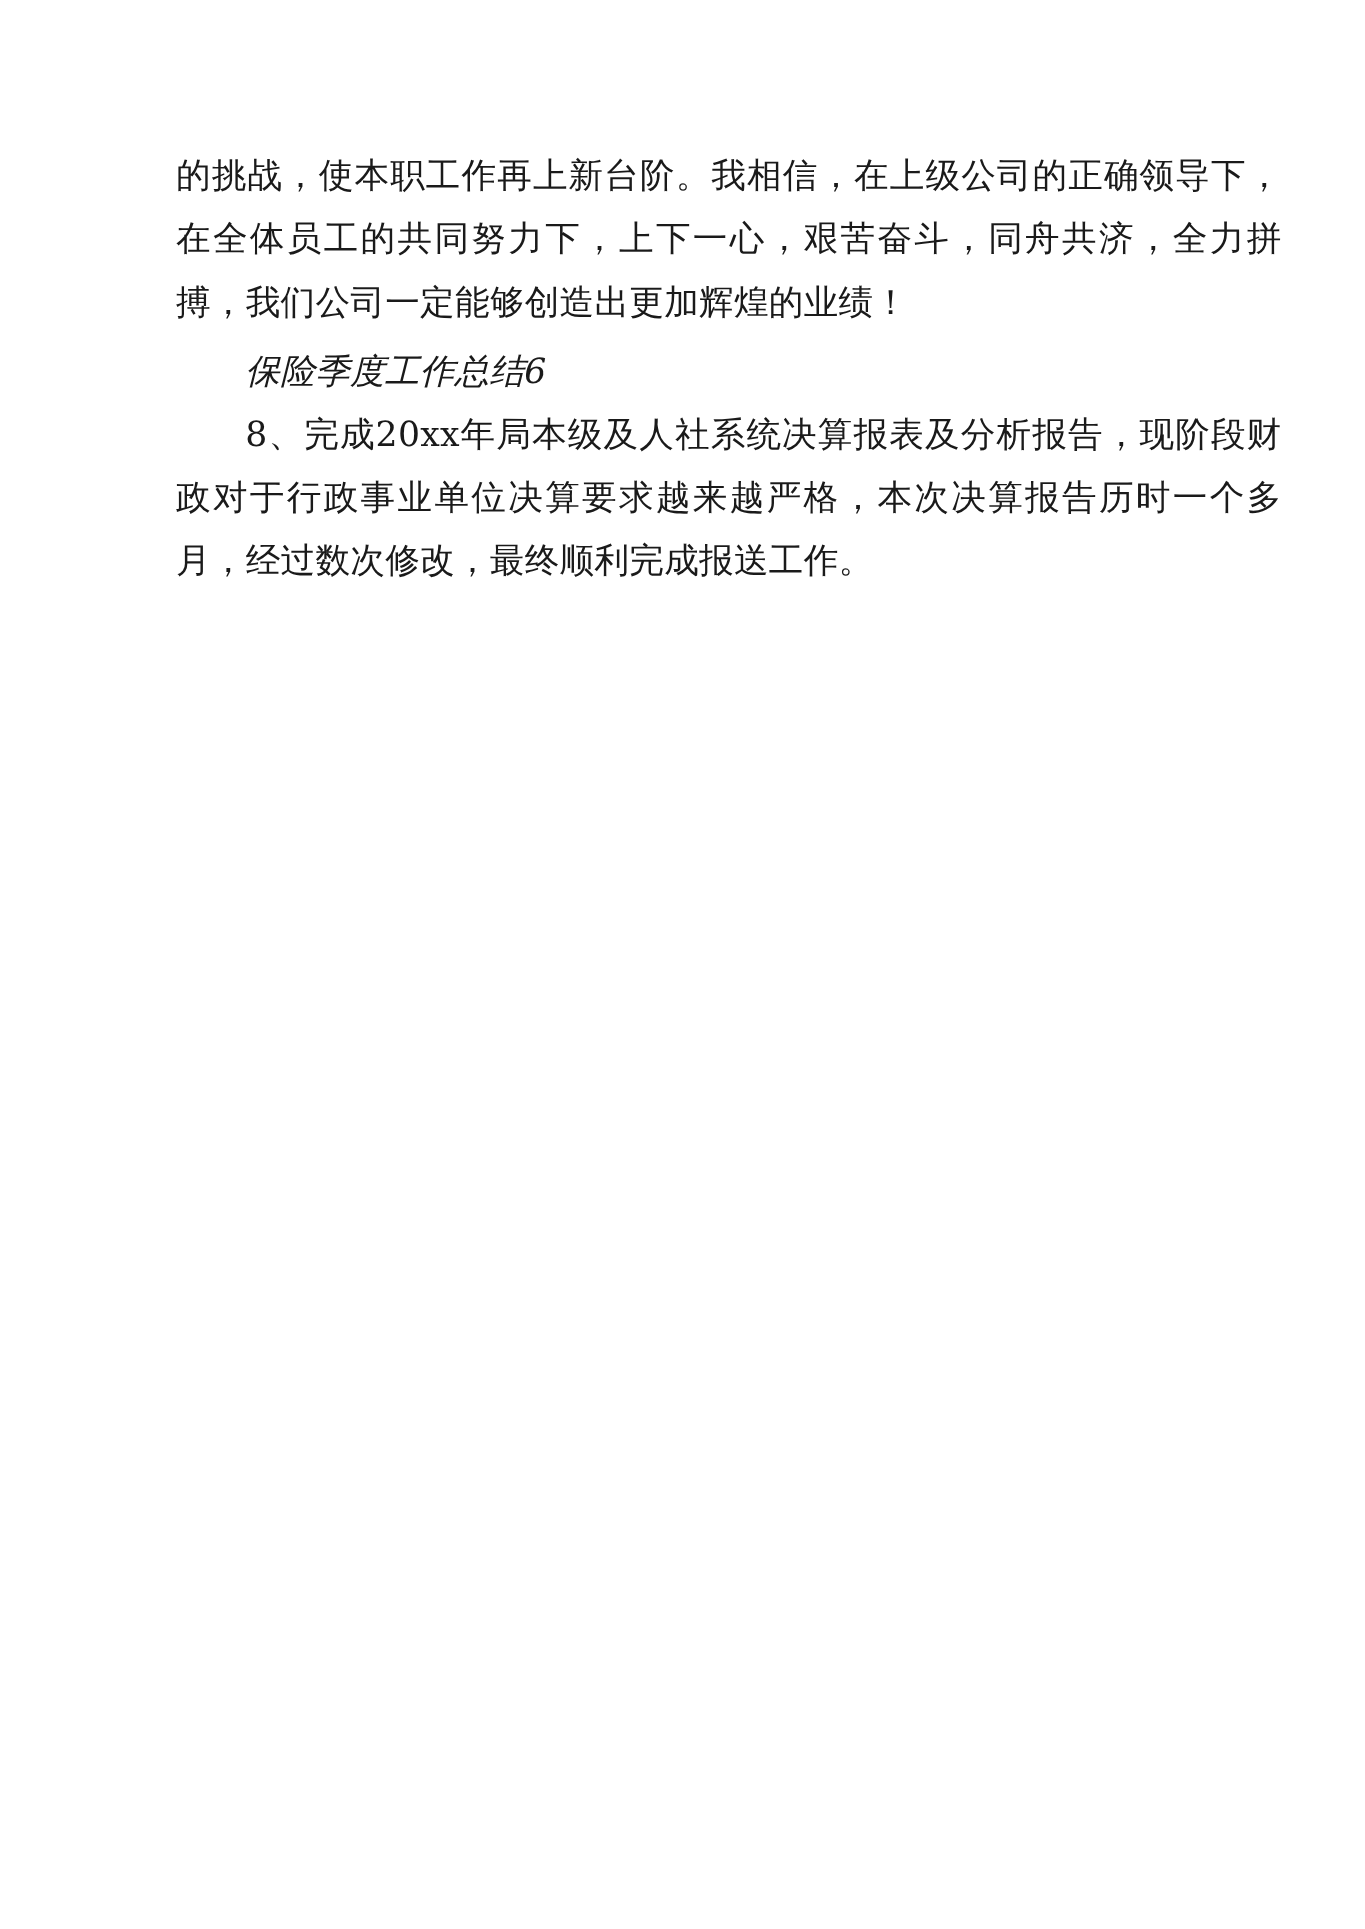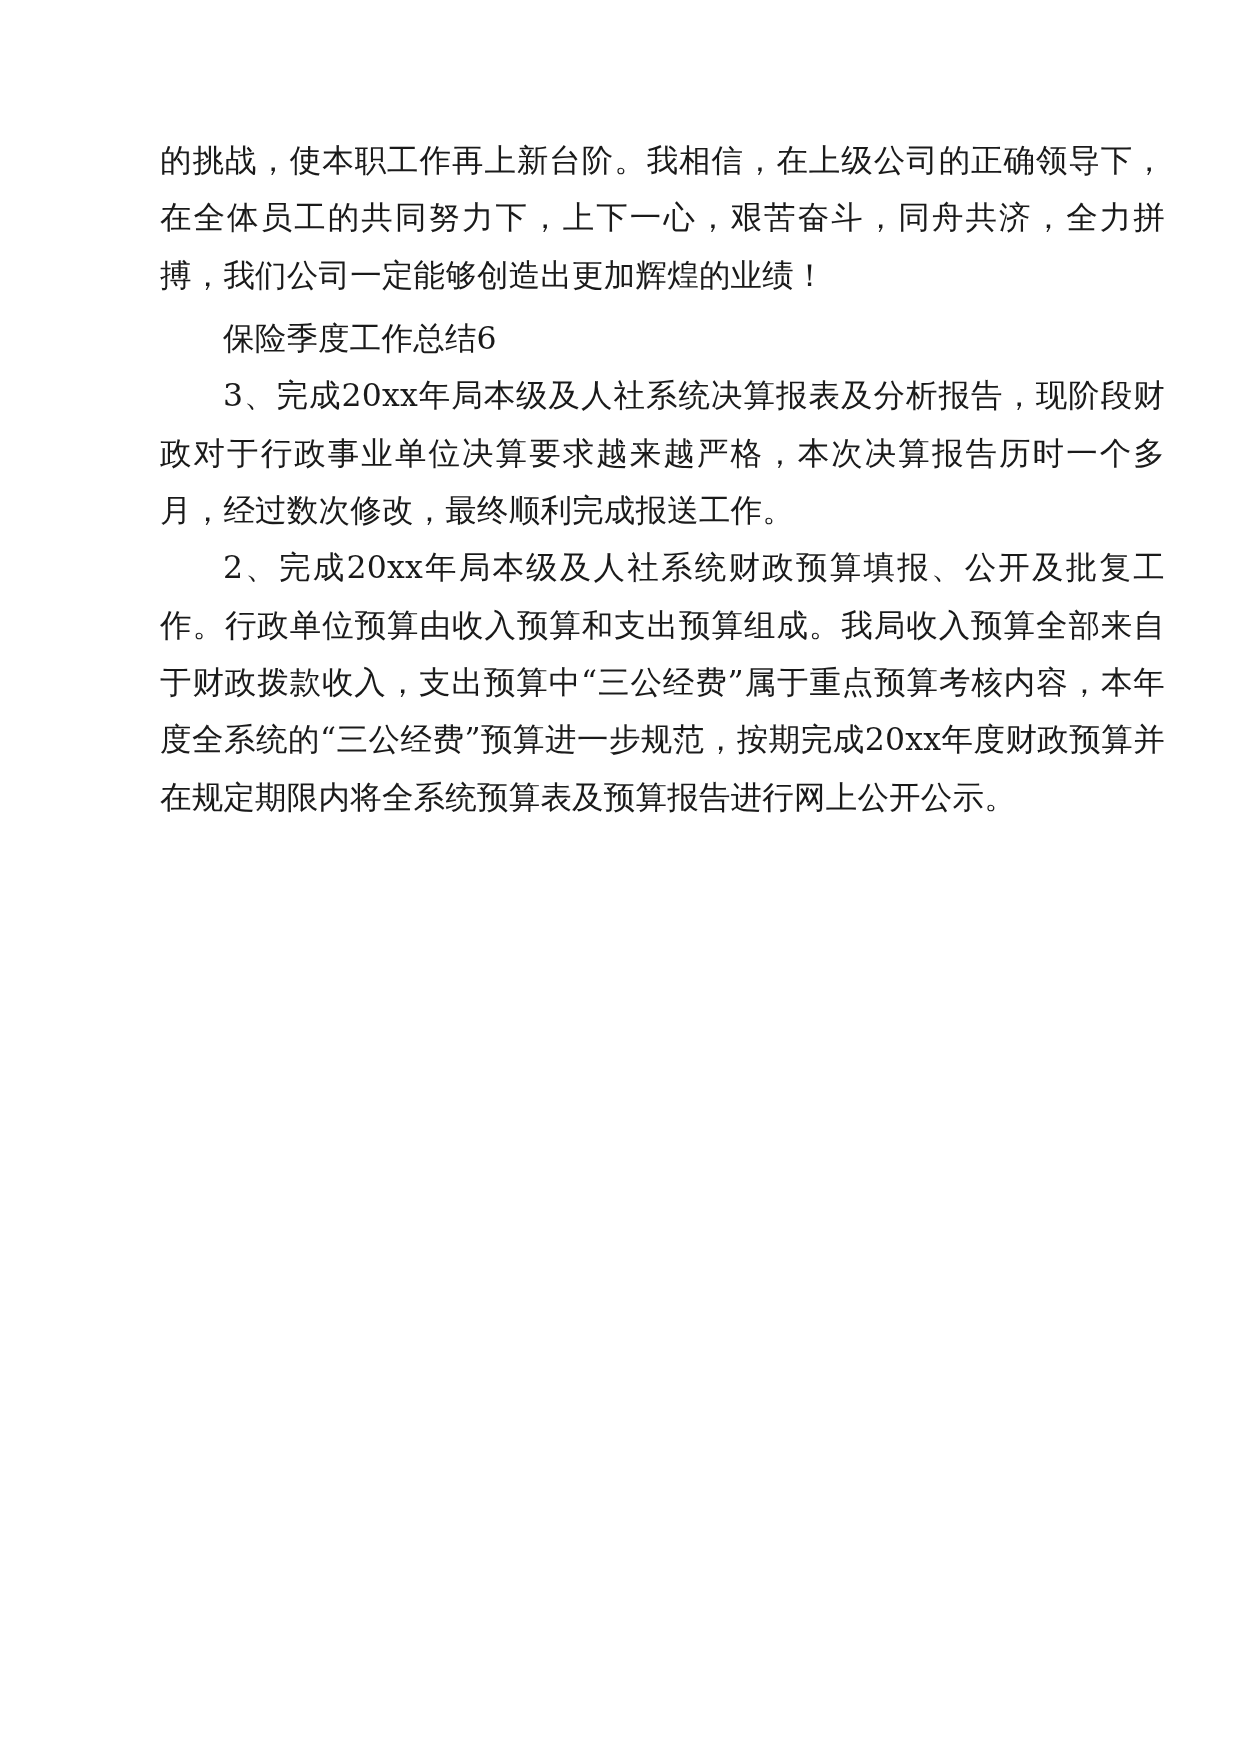--- a/index.html
+++ b/index.html
@@ -33,32 +33,32 @@
     text-indent: 0;
   }
   .para.indent {
     text-indent: 2em;
   }
   .heading {
     margin: 6px 0 0 0;
     text-indent: 2em;
     font-size: 31.5px;
     line-height: 1.82;
+    font-style: italic;
   }
 </style>
 </head>
 <body>
 
 <div class="page">
   <div class="doc-body">
 
     <p class="para">的挑战，使本职工作再上新台阶。我相信，在上级公司的正确领导下，在全体员工的共同努力下，上下一心，艰苦奋斗，同舟共济，全力拼搏，我们公司一定能够创造出更加辉煌的业绩！</p>
 
     <p class="heading">保险季度工作总结6</p>
 
 
-    <p class="para indent">3、完成20xx年局本级及人社系统决算报表及分析报告，现阶段财政对于行政事业单位决算要求越来越严格，本次决算报告历时一个多月，经过数次修改，最终顺利完成报送工作。</p>
+    <p class="para indent">8、完成20xx年局本级及人社系统决算报表及分析报告，现阶段财政对于行政事业单位决算要求越来越严格，本次决算报告历时一个多月，经过数次修改，最终顺利完成报送工作。</p>
 
-    <p class="para indent">2、完成20xx年局本级及人社系统财政预算填报、公开及批复工作。行政单位预算由收入预算和支出预算组成。我局收入预算全部来自于财政拨款收入，支出预算中“三公经费”属于重点预算考核内容，本年度全系统的“三公经费”预算进一步规范，按期完成20xx年度财政预算并在规定期限内将全系统预算表及预算报告进行网上公开公示。</p>
 
 
   </div>
 </div>
 
 </body></html>

